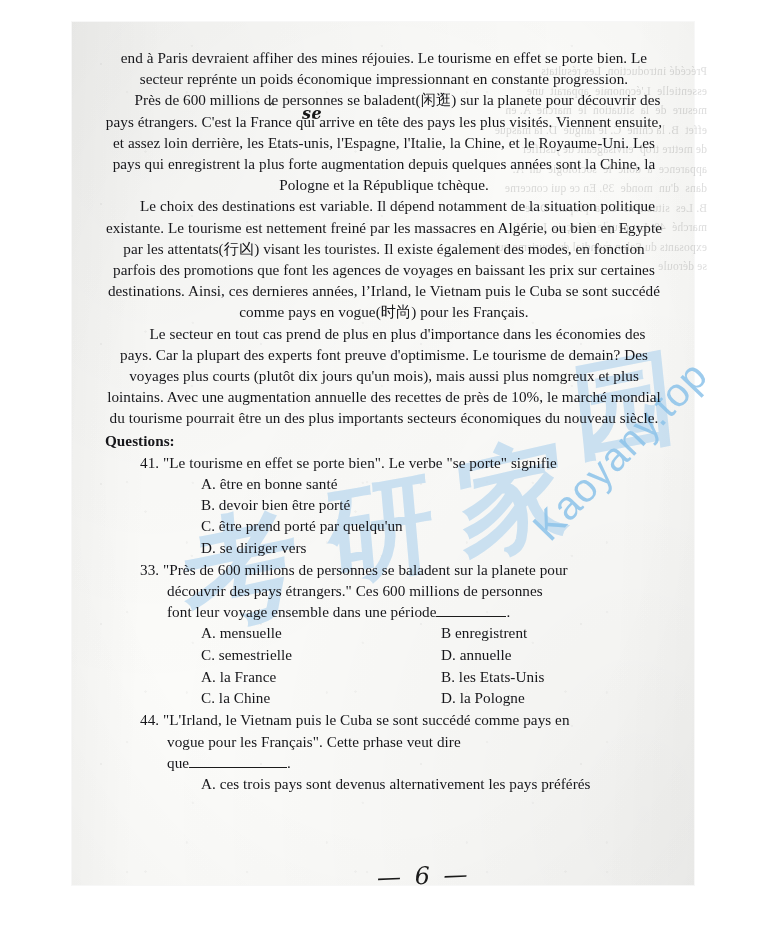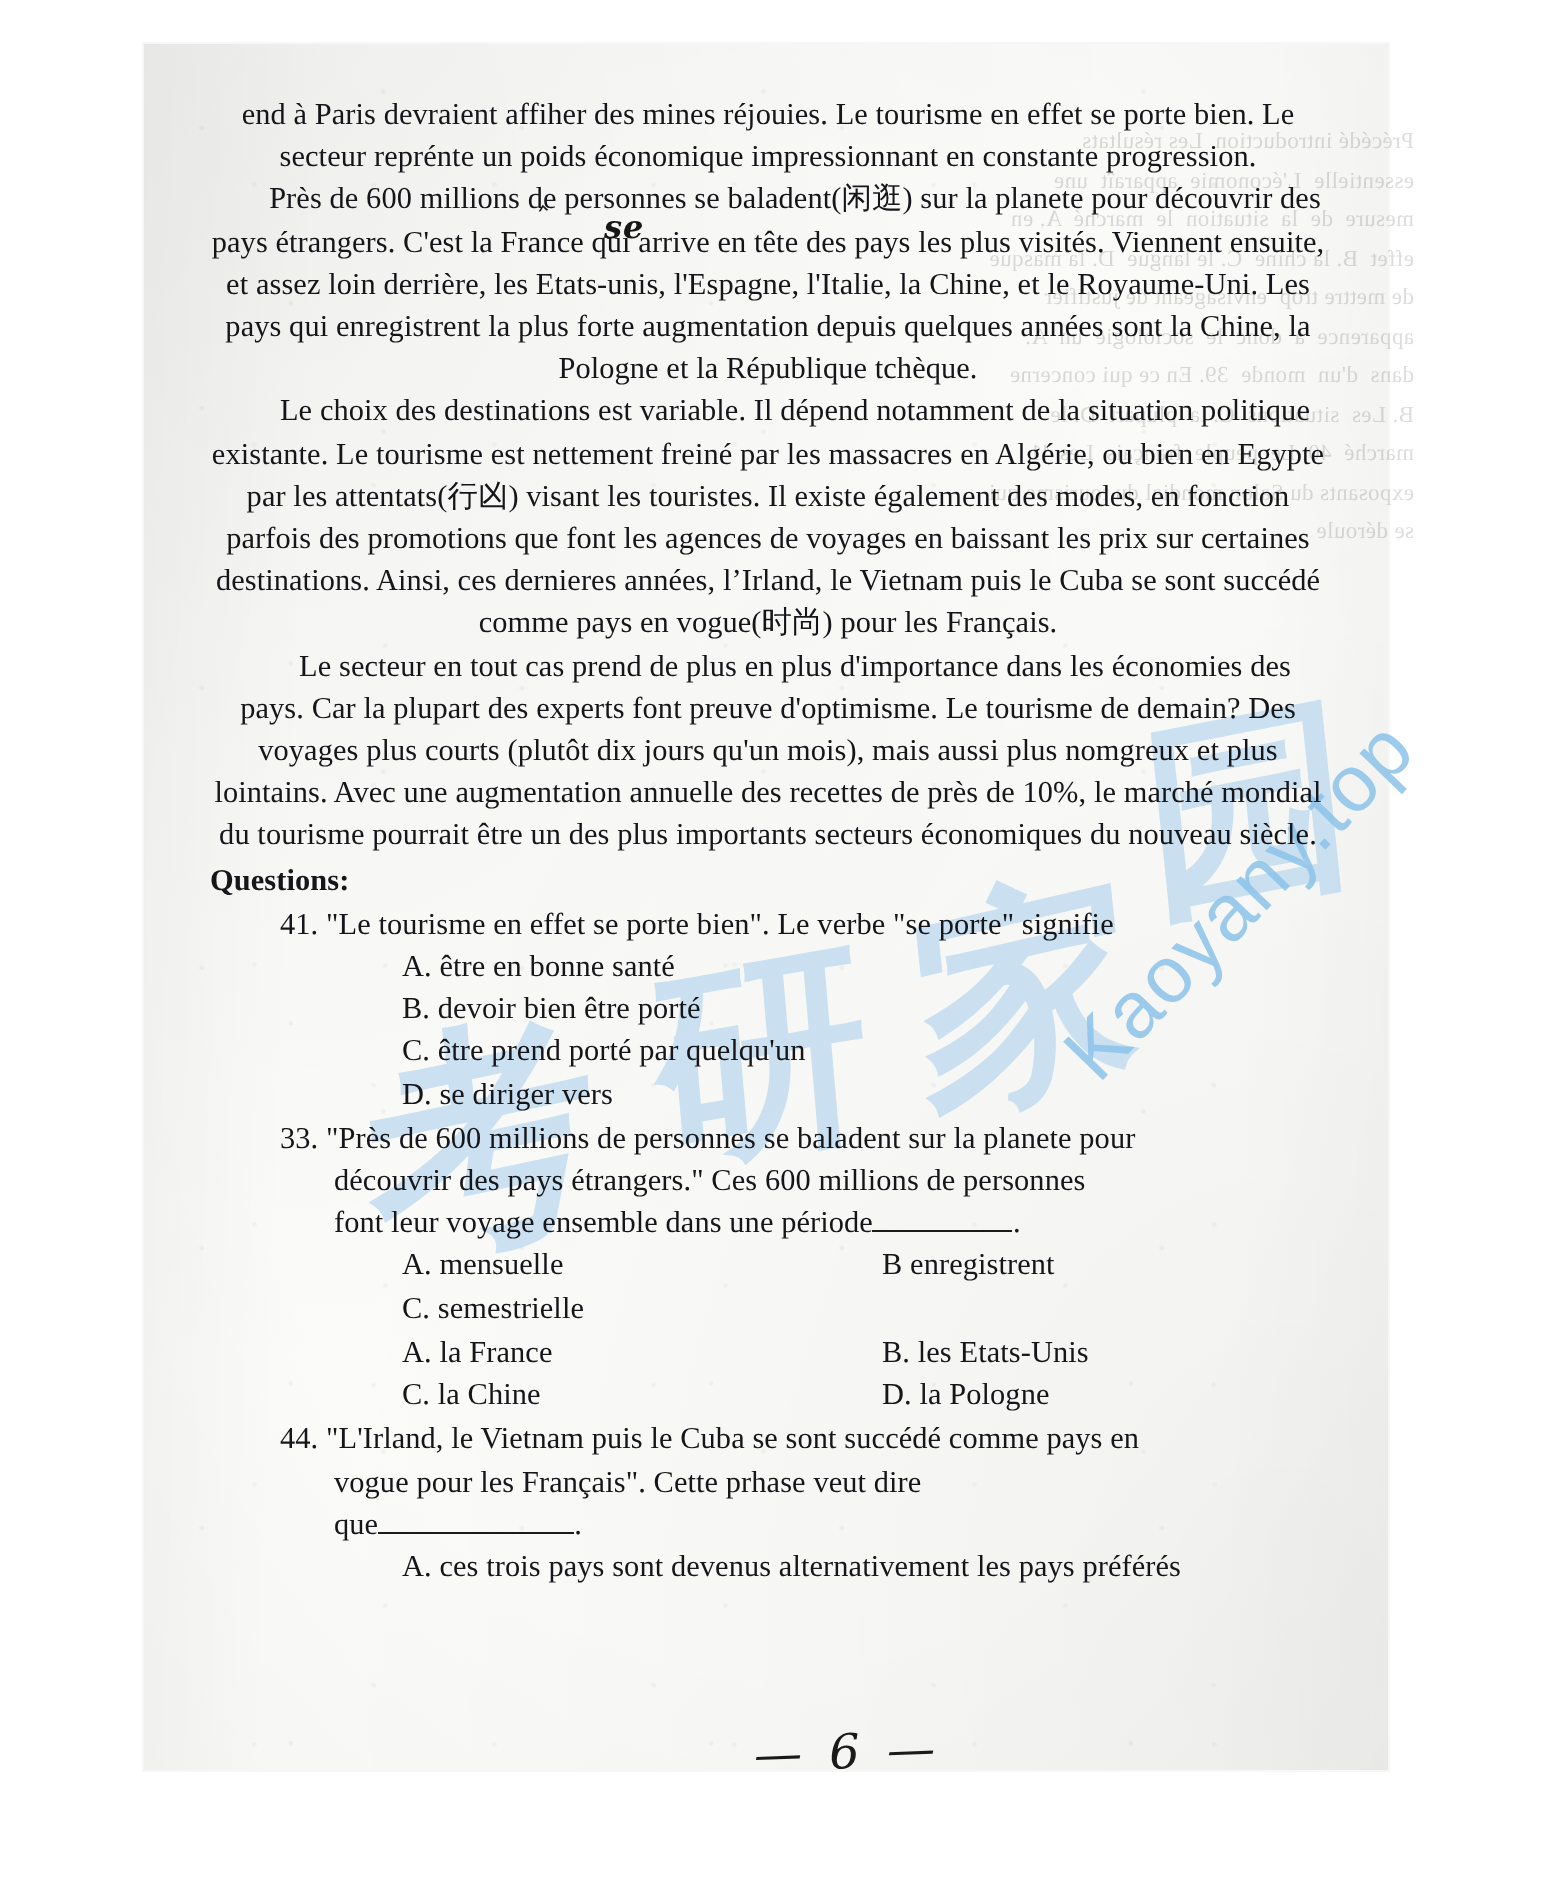--- a/index.html
+++ b/index.html
@@ -226,20 +226,21 @@
           <span>"Près de 600 millions de personnes se baladent sur la planete pour</span>
         </div>
         <div class="q-cont">découvrir des pays étrangers." Ces 600 millions de personnes</div>
         <div class="q-cont">
           <span>font leur voyage ensemble dans une période</span><span class="blank w-mid"></span><span>.</span>
         </div>
         <div class="opt-grid">
           <div>A. mensuelle</div>
           <div>B enregistrent</div>
           <div>C. semestrielle</div>
+          <div>D. annuelle</div>
         </div>
       </div>
 
       <div class="qblock">
         <div class="opt-grid">
           <div>A. la France</div>
           <div>B. les Etats-Unis</div>
           <div>C. la Chine</div>
           <div>D. la Pologne</div>
         </div>

